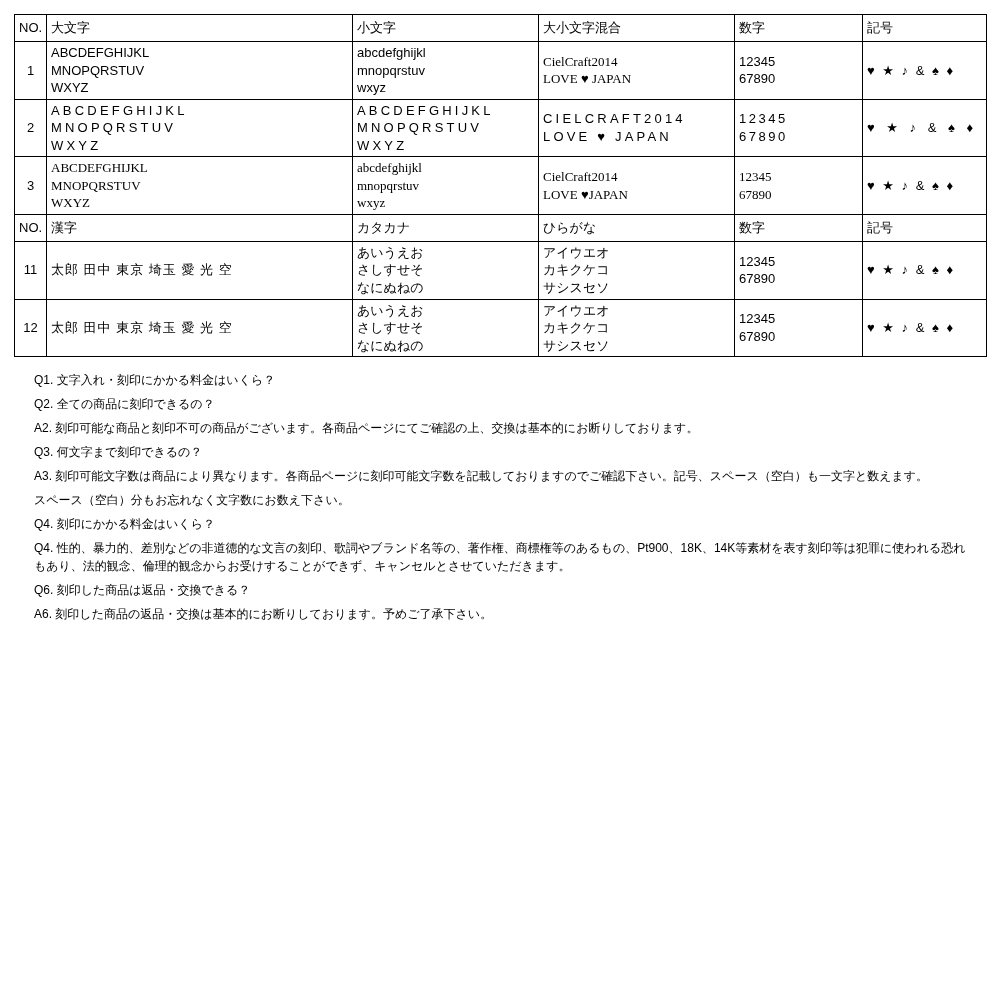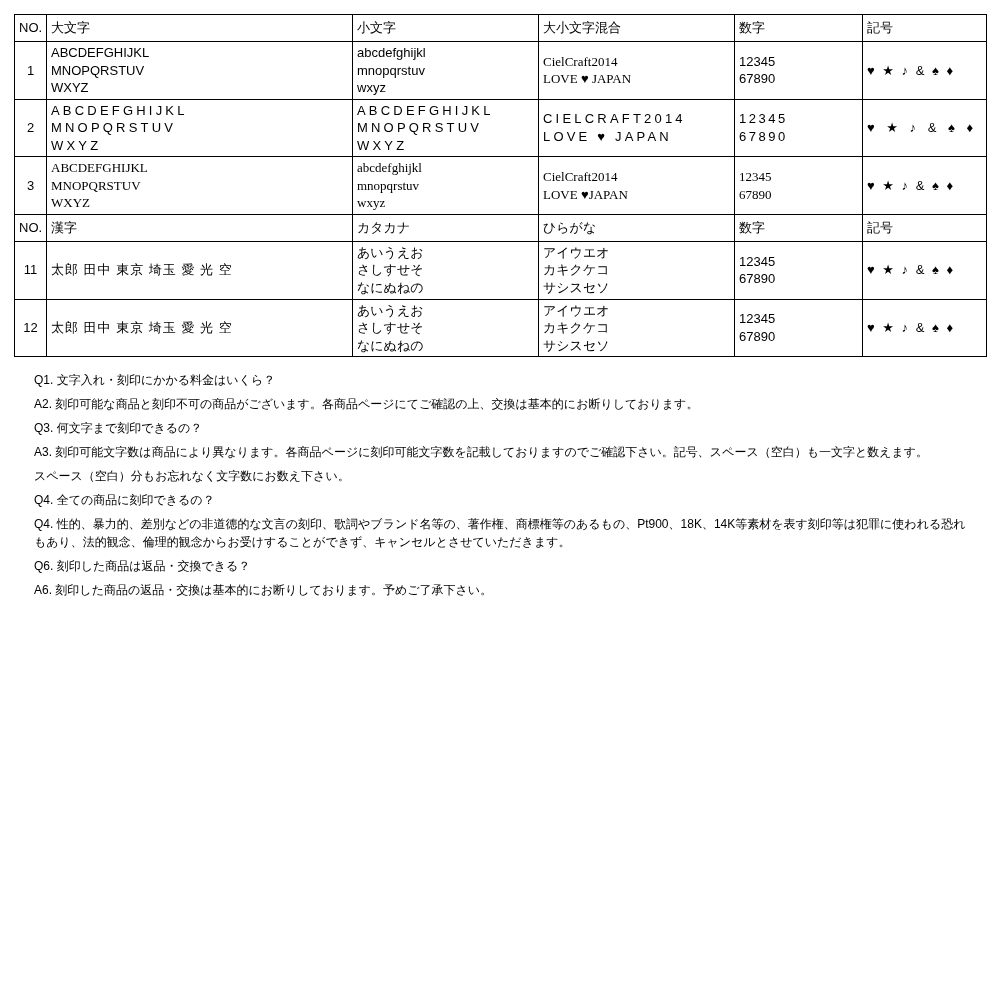--- a/index.html
+++ b/index.html
@@ -192,23 +192,24 @@
 サシスセソ</td>
         <td class="cell-lines f-jpnum-2">12345
 67890</td>
         <td class="f-sym">♥ ★ ♪ &amp; ♠ ♦</td>
       </tr>
     </tbody>
   </table>
 
   <div class="faq">
     <p>Q1. 文字入れ・刻印にかかる料金はいくら？</p>
+    <p>Q2. 全ての商品に刻印できるの？</p>
     <p>A2. 刻印可能な商品と刻印不可の商品がございます。各商品ページにてご確認の上、交換は基本的にお断りしております。</p>
     <p>Q3. 何文字まで刻印できるの？</p>
     <p>A3. 刻印可能文字数は商品により異なります。各商品ページに刻印可能文字数を記載しておりますのでご確認下さい。記号、スペース（空白）も一文字と数えます。</p>
     <p class="indent">スペース（空白）分もお忘れなく文字数にお数え下さい。</p>
-    <p>Q4. 全ての商品に刻印できるの？</p>
+    <p>Q4. 刻印にかかる料金はいくら？</p>
     <p>Q4. 性的、暴力的、差別などの非道徳的な文言の刻印、歌詞やブランド名等の、著作権、商標権等のあるもの、Pt900、18K、14K等素材を表す刻印等は犯罪に使われる恐れもあり、法的観念、倫理的観念からお受けすることができず、キャンセルとさせていただきます。</p>
     <p>Q6. 刻印した商品は返品・交換できる？</p>
     <p>A6. 刻印した商品の返品・交換は基本的にお断りしております。予めご了承下さい。</p>
   </div>
 
 </div>
 
 </body></html>

